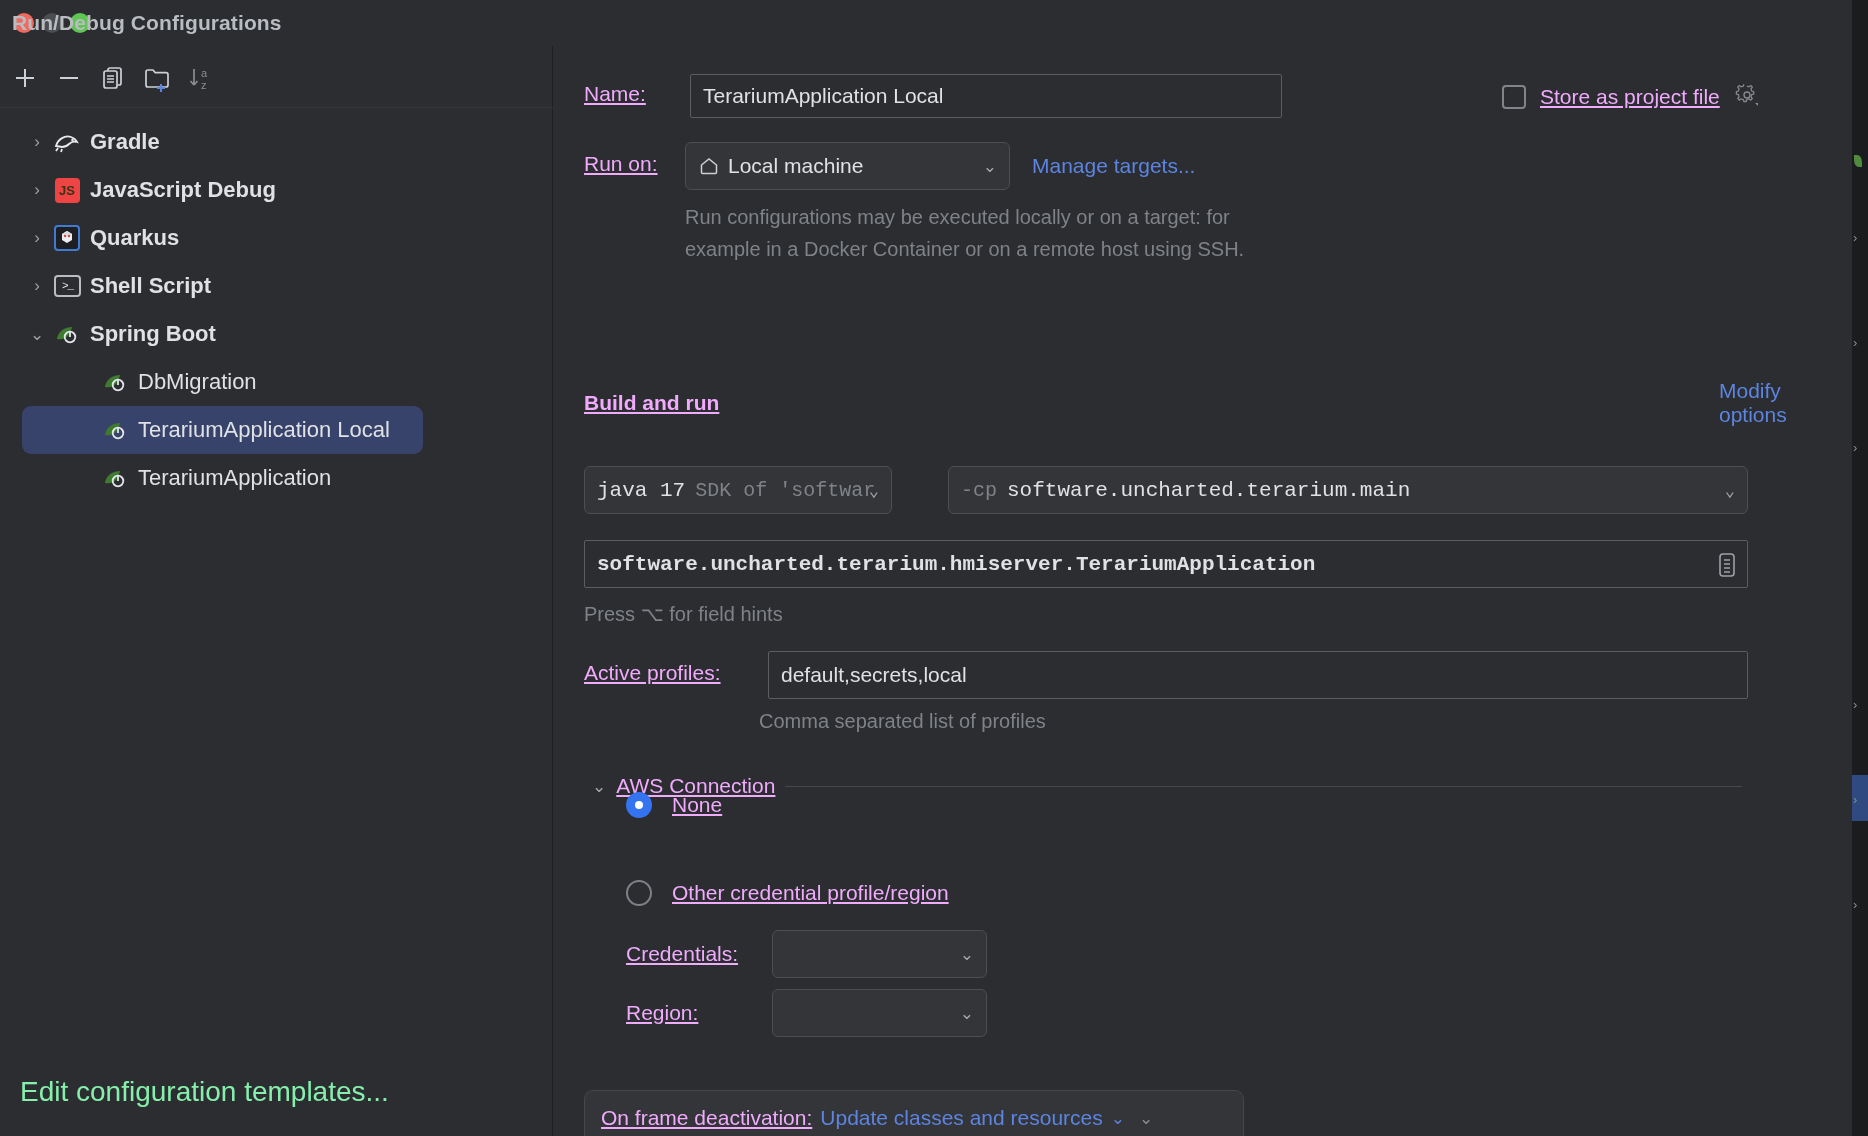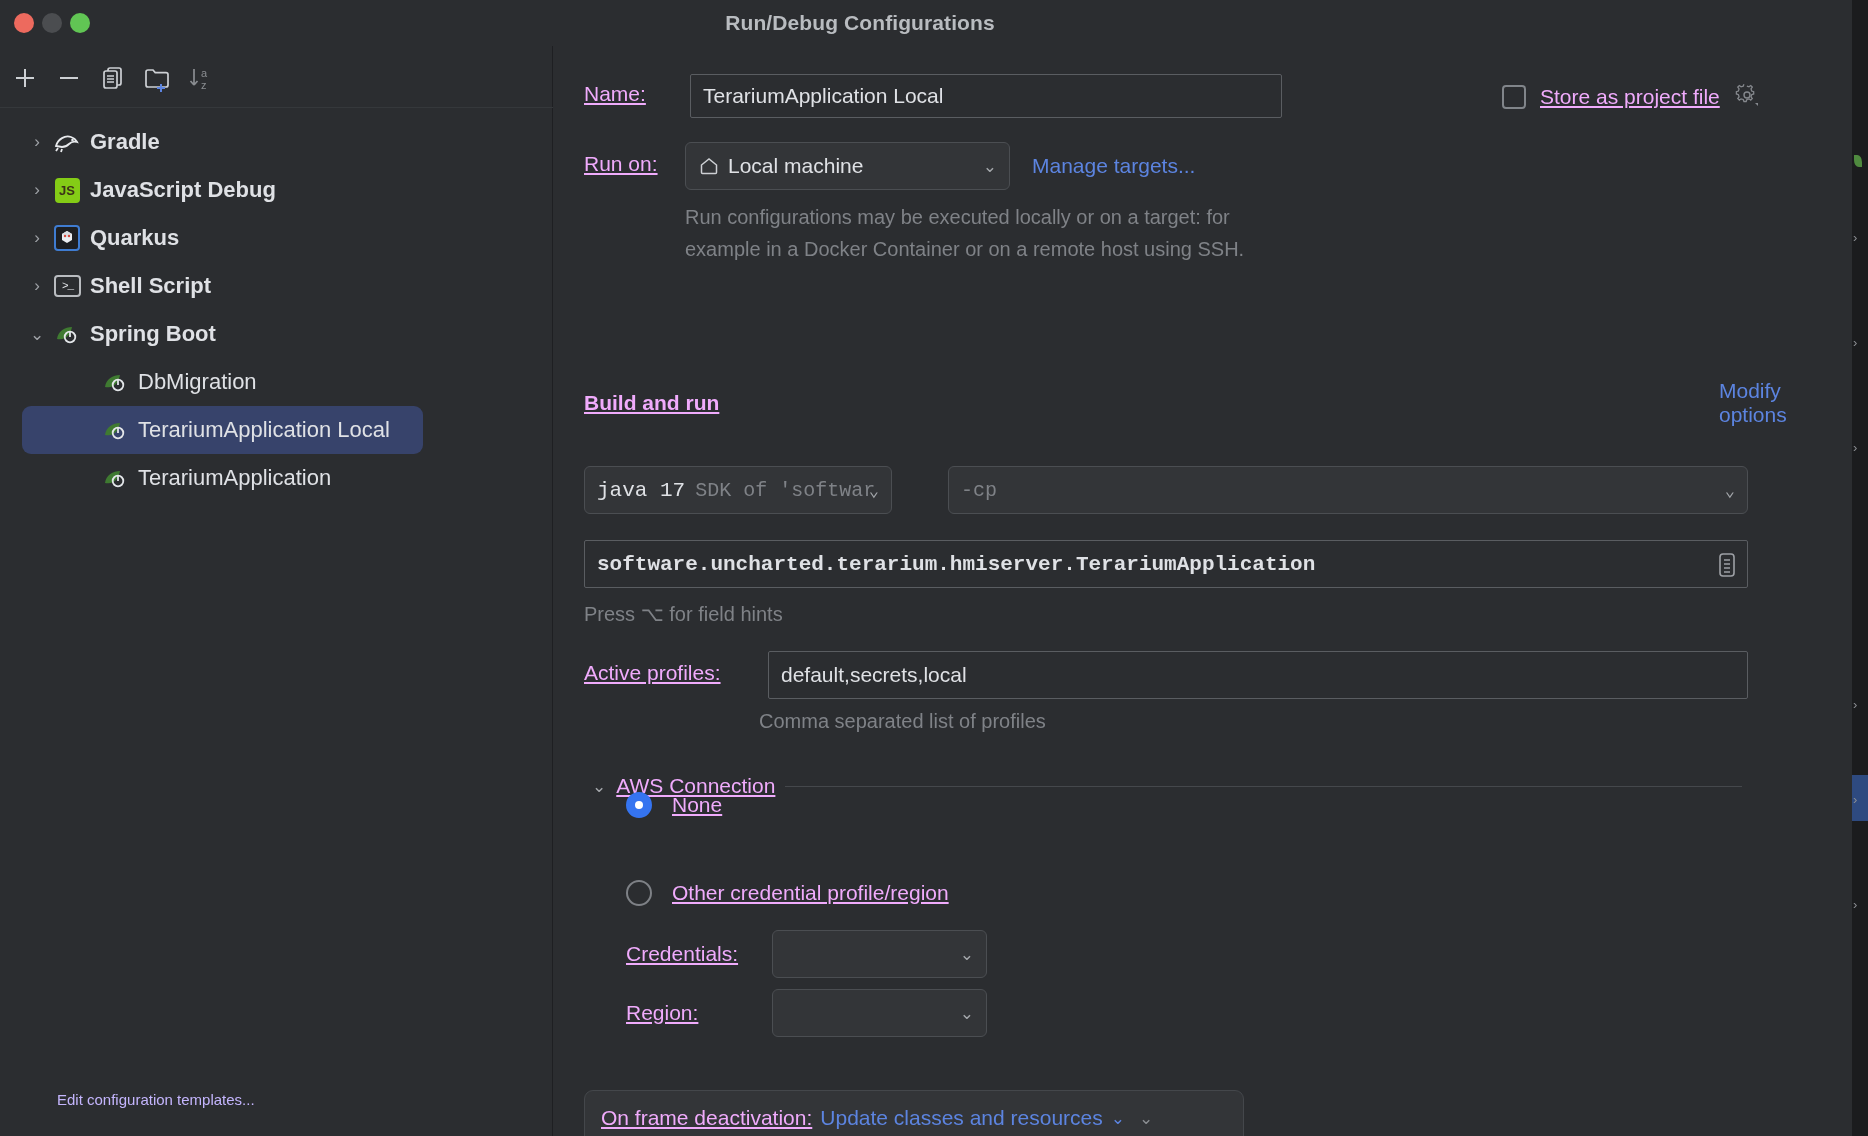--- a/index.html
+++ b/index.html
@@ -39,23 +39,24 @@
     position: absolute; top: 0; left: 0; width: 1852px; height: 46px;
     background: #2b2d30;
   }
   .traffic { position: absolute; top: 13px; left: 14px; display: flex; gap: 8px; }
   .dot { width: 20px; height: 20px; border-radius: 50%; }
   .dot.red { background: #ed6a5e; }
   .dot.yellow { background: #4b4d50; }
   .dot.green { background: #61c554; }
   .title-text {
     position: absolute; top: 0; left: 0; width: 1720px; height: 46px;
-    line-height: 46px; text-align: center;
+    line-height: 46px; 
     color: #b9bcc0; font-size: 21px; font-weight: bold;
     letter-spacing: 0.1px;
+    padding-left: 12px;
   }
 
   
   .left-panel {
     position: absolute; top: 46px; left: 0; width: 553px; height: 1090px;
     background: #2b2d30;
     border-right: 1px solid #1e1f22;
   }
   .toolbar {
     position: absolute; top: 0; left: 0; width: 553px; height: 62px;
@@ -87,41 +88,41 @@
     display: flex; align-items: center; justify-content: center;
   }
   .tree-icon {
     width: 30px; flex: 0 0 30px; height: 30px; margin-right: 8px;
     display: flex; align-items: center; justify-content: center;
   }
   .tree-label { font-size: 22px; color: #dfe1e5; }
   .tree-row.group .tree-label { font-weight: bold; }
 
   .js-badge {
-    width: 25px; height: 25px; border-radius: 4px; background: #84cc16;
+    width: 25px; height: 25px; border-radius: 4px; background: #ef4444;
     color: #3b3218; font-size: 13px; font-weight: bold;
     display: flex; align-items: center; justify-content: center;
     font-family: "Liberation Sans", sans-serif;
   }
   .quarkus-badge {
     width: 26px; height: 26px; border-radius: 4px;
     background: #1d1f22; border: 2px solid #3f7cd1;
     display: flex; align-items: center; justify-content: center;
   }
   .shell-badge {
     width: 27px; height: 22px; border-radius: 4px;
     border: 2px solid #b9bcc0; color: #e4e6e9;
     font-size: 11px; font-family: "Liberation Mono", monospace;
     display: flex; align-items: center; justify-content: center;
     letter-spacing: -1px; padding-left: 1px;
   }
 
   .edit-templates {
     position: absolute; bottom: 28px; left: 20px;
-    color: #c4b5fd; font-size: 15px; margin-left: 37px;
+    color: #86efac; font-size: 28px;
   }
 
   
   .right-panel {
     position: absolute; top: 46px; left: 554px; width: 1298px; height: 1090px;
     background: #2b2d30; overflow: hidden;
   }
   .label {
     color: #f0abfc; font-size: 21px; text-decoration: underline;
   }
@@ -374,20 +375,21 @@
     <div class="link" style="position:absolute; top:357px; left:1165px; transform:translateY(-50%);">Modify options</div>
 
     <div class="combo mono" style="position:absolute; top:420px; left:30px; width:308px; height:48px; padding-right:34px; overflow:hidden; white-space:nowrap;">
       <span>java 17</span>
       <span class="hint mono" style="margin-left:10px;">SDK of 'softwar</span>
       <span class="chev-down">⌄</span>
     </div>
 
     <div class="combo mono" style="position:absolute; top:420px; left:394px; width:800px; height:48px; padding-right:40px; overflow:hidden; white-space:nowrap;text-align:center;">
       <span class="hint mono">-cp</span>
+      <span style="margin-left:10px;">software.uncharted.terarium.main</span>
       <span class="chev-down">⌄</span>
     </div>
 
     <div class="textfield mono" style="position:absolute; top:494px; left:30px; width:1164px; height:48px; padding-right:48px; overflow:hidden; white-space:nowrap;font-weight:bold;">software.uncharted.terarium.hmiserver.TerariumApplication</div>
     <div style="position:absolute; top:505px; left:1160px;">
       <svg width="26" height="28" viewBox="0 0 26 28">
         <rect x="6" y="3" width="14" height="22" rx="3" stroke="#9da0a5" stroke-width="1.6" fill="none"></rect>
         <path d="M10 9h6M10 13h6M10 17h6M10 21h6" stroke="#9da0a5" stroke-width="1.6"></path>
       </svg>
     </div>

